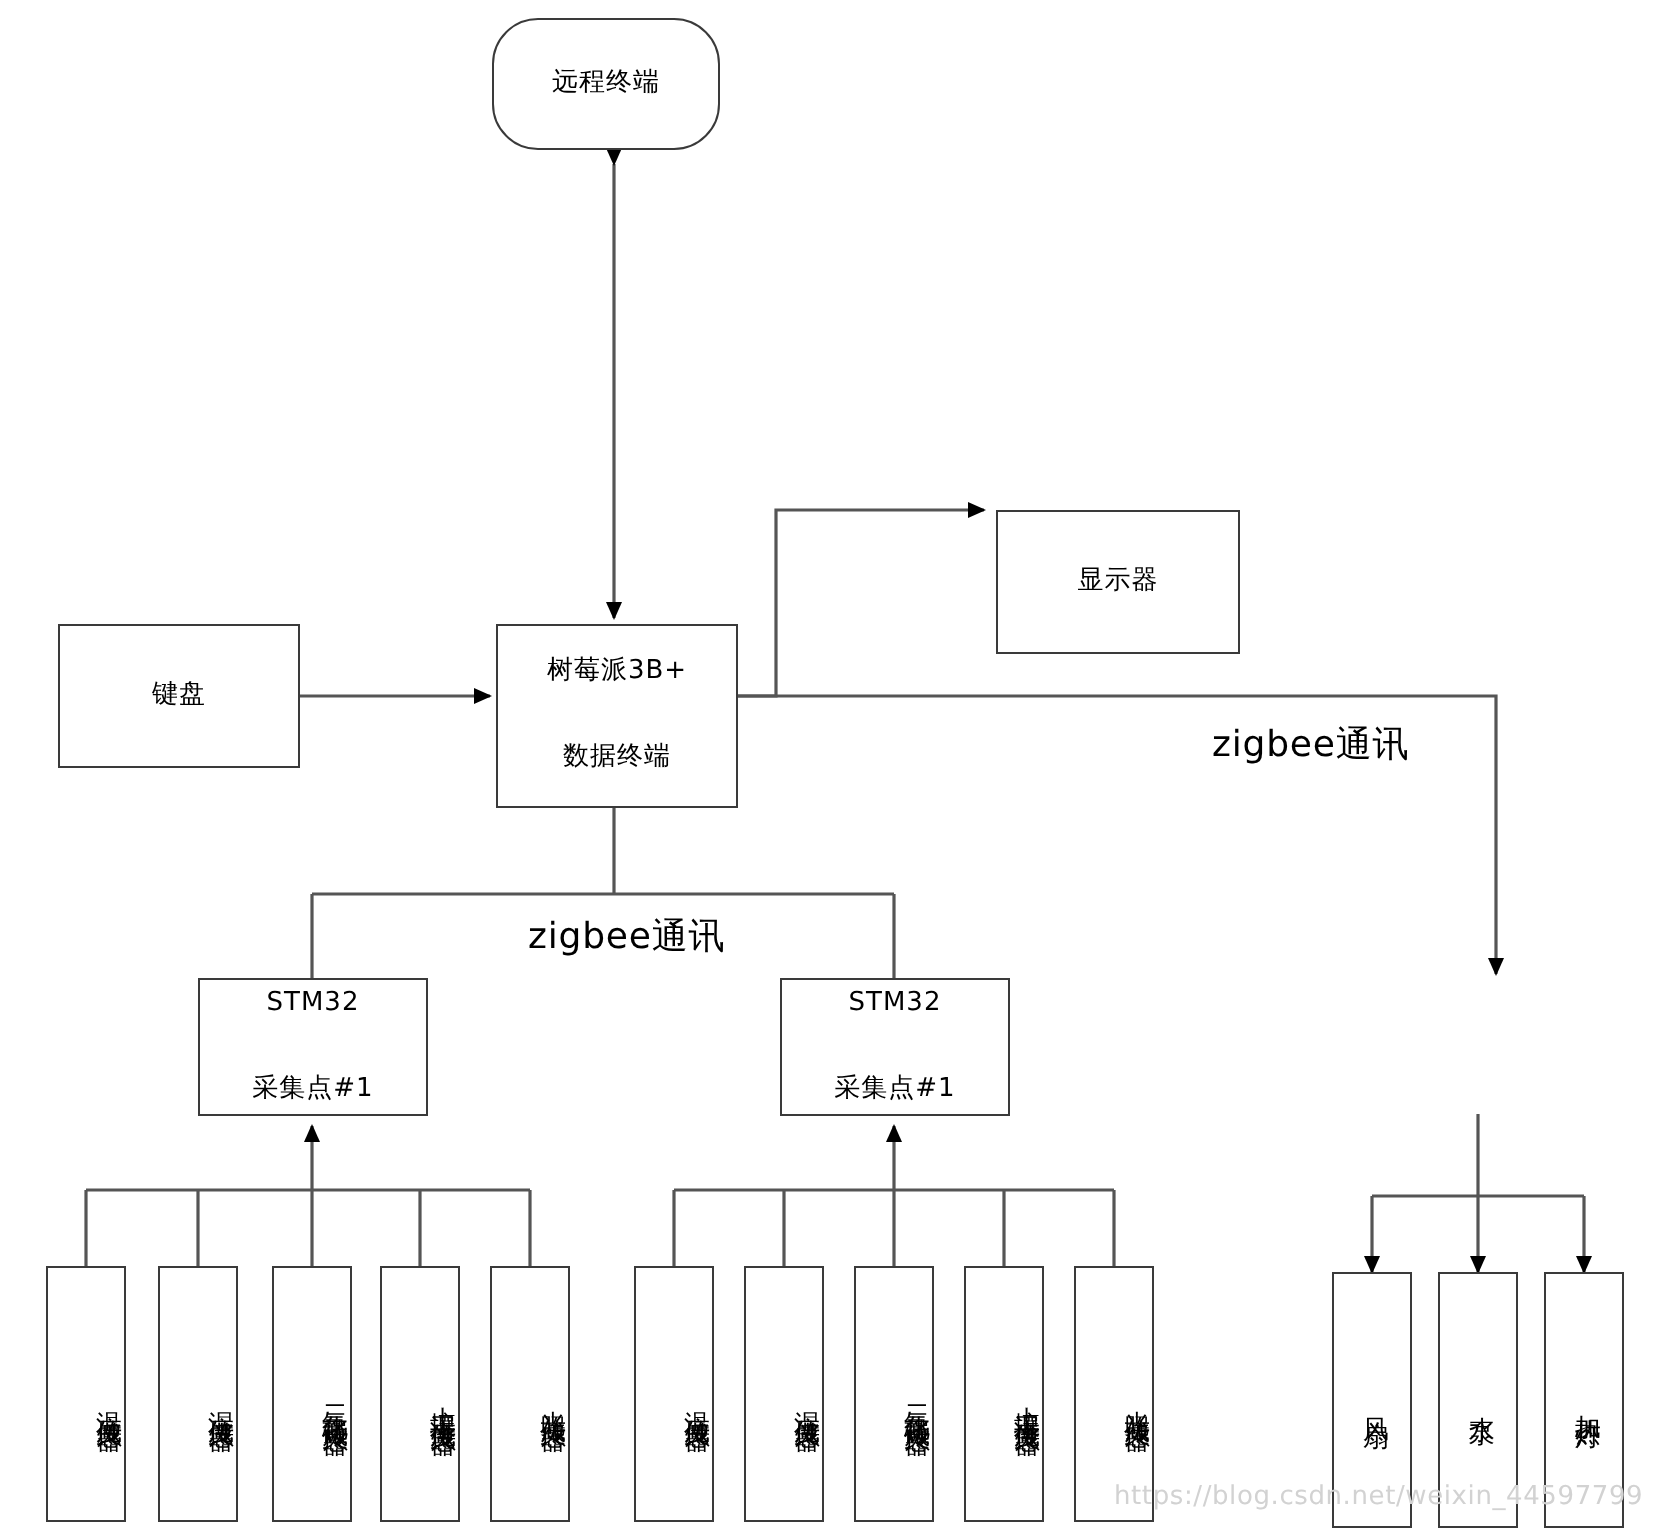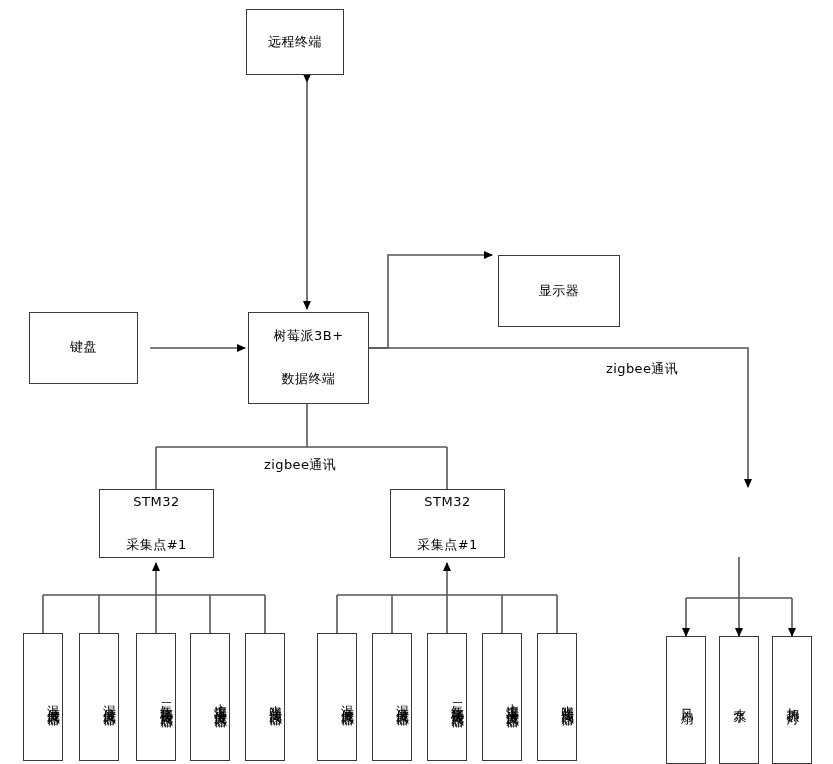--- a/index.html
+++ b/index.html
@@ -50,21 +50,21 @@
     font-size: 13px;
     padding-top: 6px;
     justify-content: flex-start;
   }
   .node.vert.centered {
     justify-content: center;
     padding-top: 0;
   }
   .edge-label {
     position: absolute;
-    font-size: 13px;
+    font-size: 18px;
     color: #000000;
     white-space: nowrap;
     letter-spacing: 0.4px;
   }
   .watermark {
     position: absolute;
     font-size: 13px;
     color: #d2d2d2;
     white-space: nowrap;
     letter-spacing: 0.3px;
@@ -130,29 +130,29 @@
 
     <g>
       <line x1="739" y1="557" x2="739" y2="598" stroke="#555555" stroke-width="1.6"></line>
       <line x1="686" y1="598" x2="792" y2="598" stroke="#555555" stroke-width="1.6"></line>
       <line x1="686" y1="598" x2="686" y2="636" stroke="#555555" stroke-width="1.6" marker-end="url(#ah)"></line>
       <line x1="739" y1="598" x2="739" y2="636" stroke="#555555" stroke-width="1.6" marker-end="url(#ah)"></line>
       <line x1="792" y1="598" x2="792" y2="636" stroke="#555555" stroke-width="1.6" marker-end="url(#ah)"></line>
     </g>
   </svg>
 
-  <div class="node" style="left:246px; top:9px; width:98px; height:66px;">
+  <div class="node" style="left:246px; top:9px; width:114px; height:66px;border-radius:23px;">
     <span>远程终端</span>
   </div>
 
   <div class="node" style="left:498px; top:219px; width:122px; height:72px;margin-top:36px;">
     <span>显示器</span>
   </div>
 
-  <div class="node" style="left:29px; top:312px; width:109px; height:72px;font-family:Liberation Mono, monospace;">
+  <div class="node" style="left:29px; top:312px; width:121px; height:72px;">
     <span>键盘</span>
   </div>
 
   <div class="node" style="left:248px; top:312px; width:121px; height:92px;">
     <span>树莓派3B+</span>
     <span class="line2">数据终端</span>
   </div>
 
   <div class="node" style="left:99px; top:489px; width:115px; height:69px;">
     <span>STM32</span>
@@ -203,14 +203,15 @@
   <div class="node vert centered" style="left:719px; top:636px; width:40px; height:128px;">
     <span>水泵</span>
   </div>
   <div class="node vert centered" style="left:772px; top:636px; width:40px; height:128px;">
     <span>加热灯</span>
   </div>
 
   <div class="edge-label" style="left:606px; top:360px;">zigbee通讯</div>
   <div class="edge-label" style="left:264px; top:456px;">zigbee通讯</div>
 
+  <div class="watermark" style="left:557px; top:741px;">https://blog.csdn.net/weixin_44597799</div>
 
 </div>
 
 </body></html>

